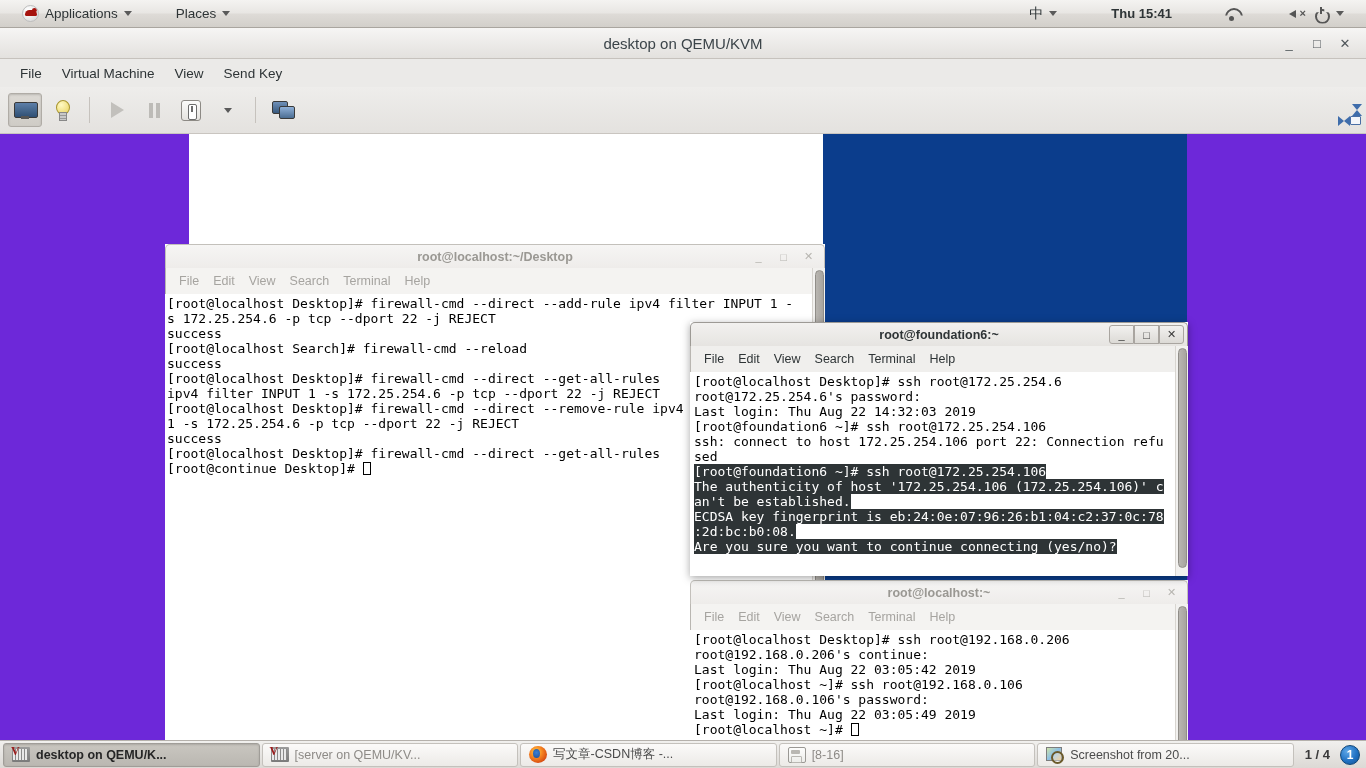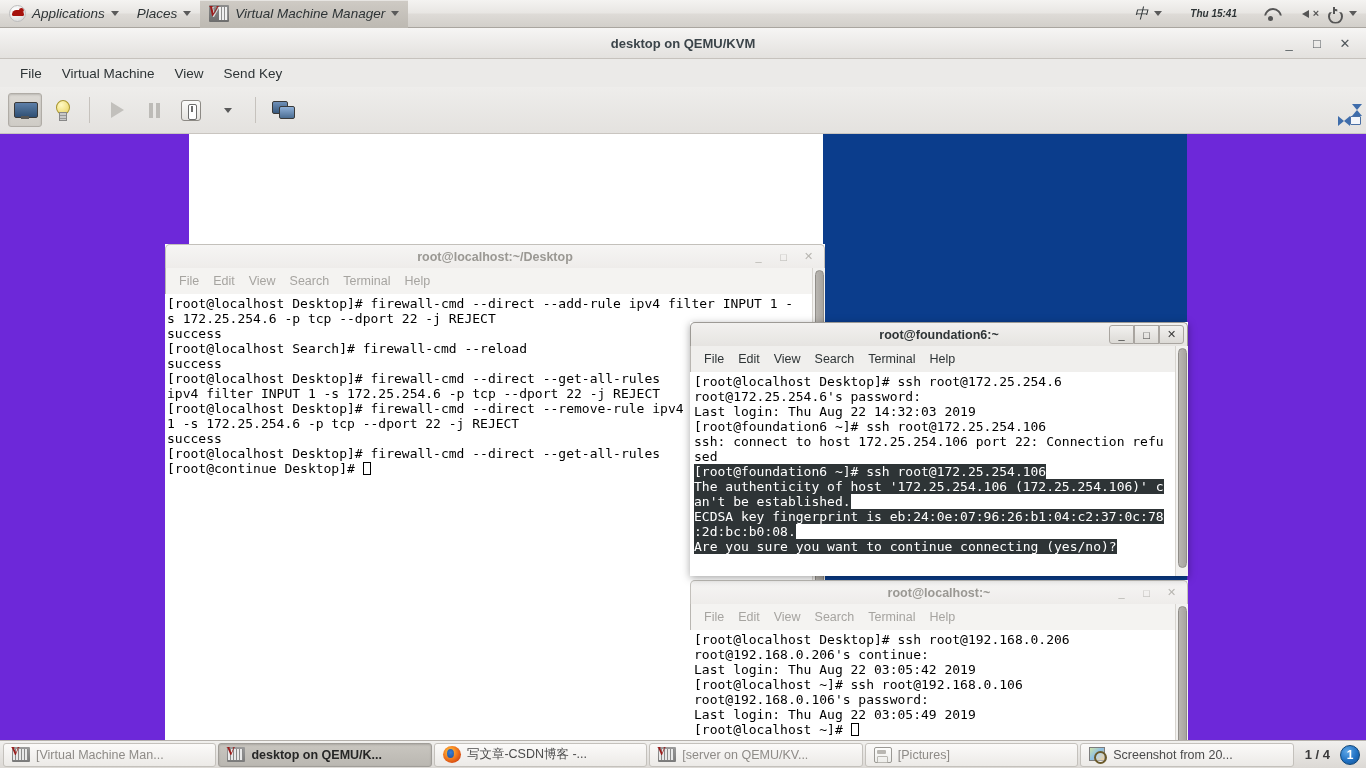--- a/index.html
+++ b/index.html
@@ -13,23 +13,22 @@
   
   #top-panel {
     position: absolute; left: 0; top: 0; width: 1366px; height: 28px;
     background: linear-gradient(to bottom, #f4f3f1 0%, #e8e6e3 48%, #dedbd7 52%, #d2cfca 100%);
     border-bottom: 1px solid #a9a59f;
     display: flex; align-items: center;
     font-size: 13.5px; color: #2e3436;
   }
   .panel-item {
     display: flex; align-items: center; gap: 6px;
-    height: 28px; padding: 0 9px;
+    height: 28px; padding: 0 22px;
     white-space: nowrap;
-    font-style: italic;
   }
   .panel-item.active-app {
     background: linear-gradient(to bottom,#cfcbc5,#bdb9b2);
     box-shadow: inset 0 1px 0 rgba(255,255,255,.5);
   }
   .caret { width: 0; height: 0; border-left: 4px solid transparent;
            border-right: 4px solid transparent; border-top: 5px solid #5a5a5a; }
   .rh-logo {
     width: 17px; height: 17px; border-radius: 50%;
     background: radial-gradient(circle at 35% 30%, #ffffff 0%, #efefef 45%, #cfcfcf 100%);
@@ -56,21 +55,21 @@
     text-shadow: 1px 1px 0 #ddd;
     font-family: "Liberation Serif", serif;
   }
   .vmm-logo::after {
     content: ""; position: absolute; right: 1px; top: 2px;
     width: 9px; height: 13px;
     background: repeating-linear-gradient(90deg,#efefef 0 2px,#8e8e8e 2px 3px);
   }
   #panel-right { margin-left: auto; display: flex; align-items: center; }
   .ime-glyph { font-size: 14px; color: #2e3436; }
-  .clock { font-weight: bold; font-size: 10px; padding: 0 10px; }
+  .clock { font-weight: bold; font-size: 13px; padding: 0 10px; }
   .ico { width: 18px; height: 16px; position: relative; display: inline-block; }
   
   .ico-wifi::before{content:"";position:absolute;left:3px;top:10px;width:5px;height:5px;
     border-radius:50%;background:#555;}
   .ico-wifi::after{content:"";position:absolute;left:-1px;top:2px;width:14px;height:14px;
     border:2px solid #555;border-radius:50%;clip-path:polygon(0 0,100% 0,100% 45%,0 45%);}
   
   .ico-vol::before{content:"";position:absolute;left:1px;top:4px;width:0;height:0;
     border-top:4px solid transparent;border-bottom:4px solid transparent;border-right:7px solid #555;}
   .ico-vol::after{content:"×";position:absolute;right:0px;top:1px;font-size:11px;color:#555;
@@ -85,21 +84,21 @@
     position: absolute; left: 0; top: 28px; width: 1366px; height: 712px;
     background: #ebeae8;
     display: flex; flex-direction: column;
   }
   #vmm-titlebar {
     height: 31px; position: relative;
     background: linear-gradient(to bottom,#f6f5f4,#e3e1de);
     border-bottom: 1px solid #c6c2bd;
     display: flex; align-items: center; justify-content: center;
   }
-  #vmm-title { font-size: 13px; font-weight: bold; color: #3b4449; }
+  #vmm-title { font-size: 15px; font-weight: normal; color: #3b4449; }
   .win-btns { position: absolute; right: 6px; top: 0; height: 31px;
               display: flex; align-items: center; gap: 14px; padding-right: 8px; }
   .win-btn { font-size: 13px; color: #50575b; width: 14px; text-align: center; cursor: default; }
   #vmm-menubar {
     height: 28px; display: flex; align-items: center; padding-left: 10px;
     font-size: 13.5px; color: #2e3436;
     background: #ebeae8;
   }
   #vmm-menubar .mi { padding: 3px 10px; }
   #vmm-toolbar {
@@ -293,25 +292,20 @@
 <div id="top-panel">
   <div class="panel-item">
     <span class="rh-logo"></span>
     <span>Applications</span>
     <span class="caret"></span>
   </div>
   <div class="panel-item">
     <span>Places</span>
     <span class="caret"></span>
   </div>
-  <div class="panel-item active-app">
-    <span class="vmm-logo"></span>
-    <span>Virtual Machine Manager</span>
-    <span class="caret"></span>
-  </div>
 
   <div id="panel-right">
     <div class="panel-item">
       <span class="ime-glyph">中</span>
       <span class="caret"></span>
     </div>
     <div class="panel-item">
       <span class="clock">Thu 15:41</span>
     </div>
     <div class="panel-item">
@@ -473,39 +467,35 @@
 <span class="sel">Are you sure you want to continue connecting (yes/no)?</span></div>
       <div class="vscroll" style="height:230px; top:24px; right:0;">
         <div class="vthumb" style="top:2px; height:220px;"></div>
       </div>
     </div>
 
   </div>
 </div>
 
 <div id="taskbar">
-  <div class="task-btn dim">
-    <span class="ti ti-vmm"></span>
-    <span class="tlabel">[Virtual Machine Man...</span>
-  </div>
   <div class="task-btn active">
     <span class="ti ti-vmm"></span>
     <span class="tlabel">desktop on QEMU/K...</span>
   </div>
+  <div class="task-btn dim">
+    <span class="ti ti-vmm"></span>
+    <span class="tlabel">[server on QEMU/KV...</span>
+  </div>
   <div class="task-btn">
     <span class="ti ti-ff"></span>
     <span class="tlabel">写文章-CSDN博客 -...</span>
   </div>
   <div class="task-btn dim">
-    <span class="ti ti-vmm"></span>
-    <span class="tlabel">[server on QEMU/KV...</span>
-  </div>
-  <div class="task-btn dim">
     <span class="ti ti-arch"></span>
-    <span class="tlabel">[Pictures]</span>
+    <span class="tlabel">[8-16]</span>
   </div>
   <div class="task-btn">
     <span class="ti ti-shot"></span>
     <span class="tlabel">Screenshot from 20...</span>
   </div>
   <div id="workspace-count">1 / 4</div>
   <div id="workspace-badge">1</div>
 </div>
 
 </body></html>

